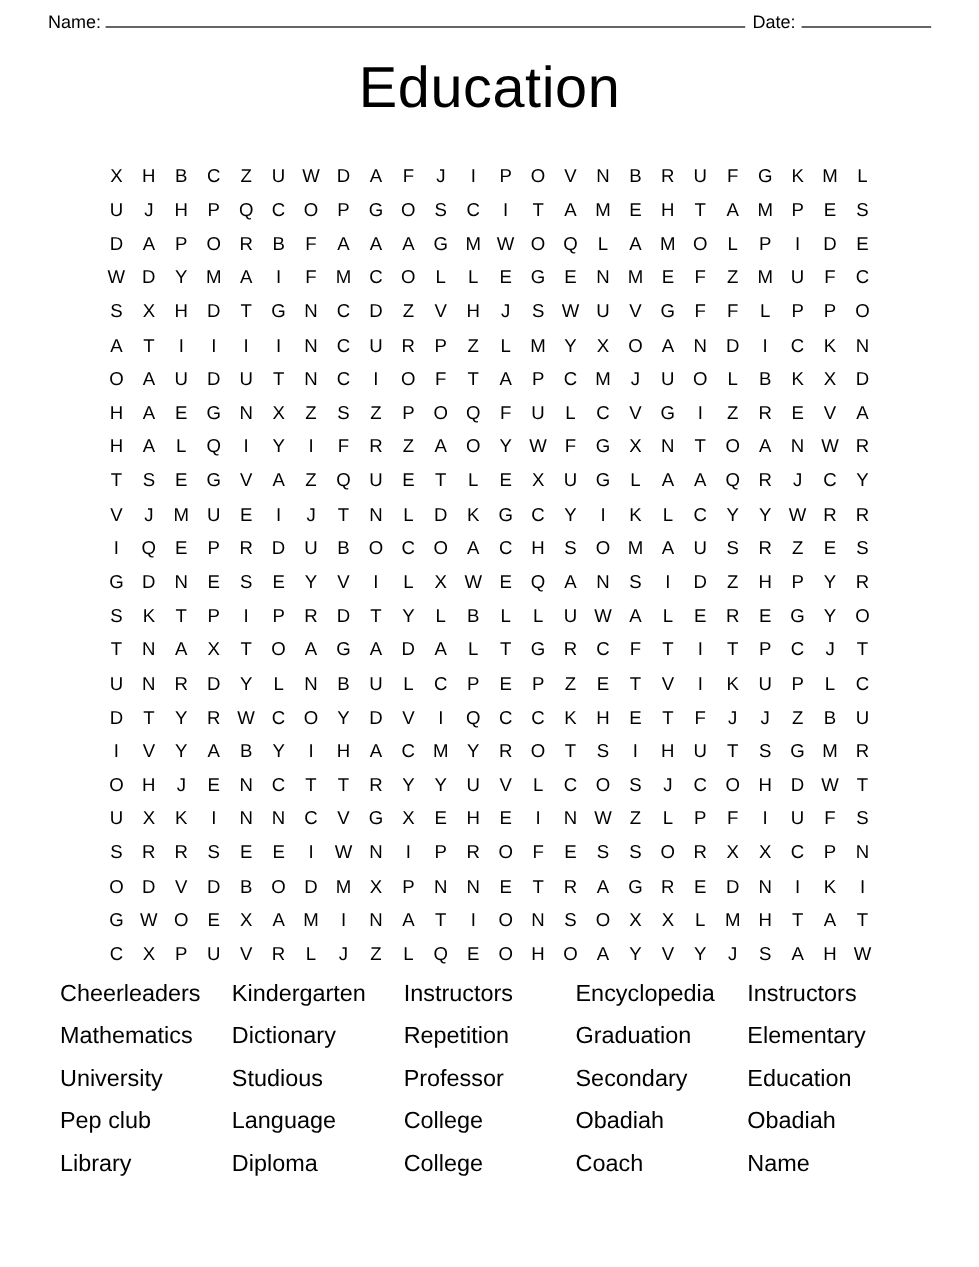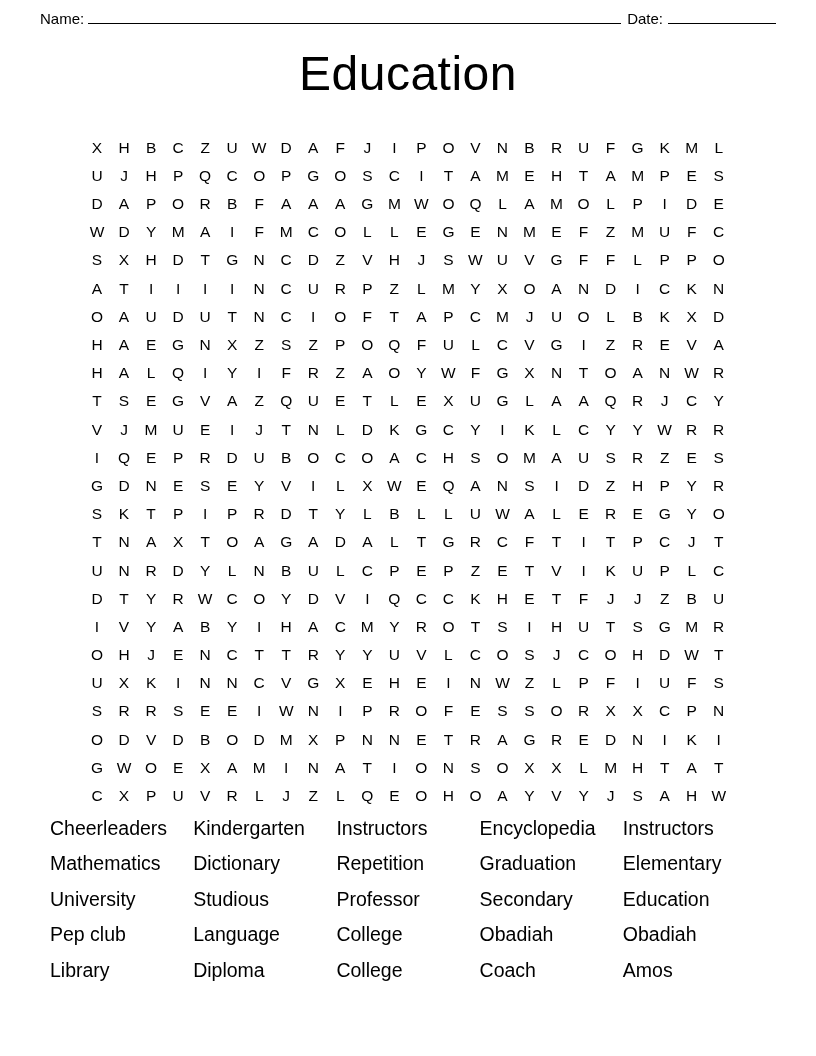--- a/index.html
+++ b/index.html
@@ -752,16 +752,16 @@
       <div class="word">Education</div>
       <div class="word">Pep club</div>
       <div class="word">Language</div>
       <div class="word">College</div>
       <div class="word">Obadiah</div>
       <div class="word">Obadiah</div>
       <div class="word">Library</div>
       <div class="word">Diploma</div>
       <div class="word">College</div>
       <div class="word">Coach</div>
-      <div class="word">Amos</div>
+      <div class="word">Name</div>
     </div>
 
 </div>
 
 </body></html>

